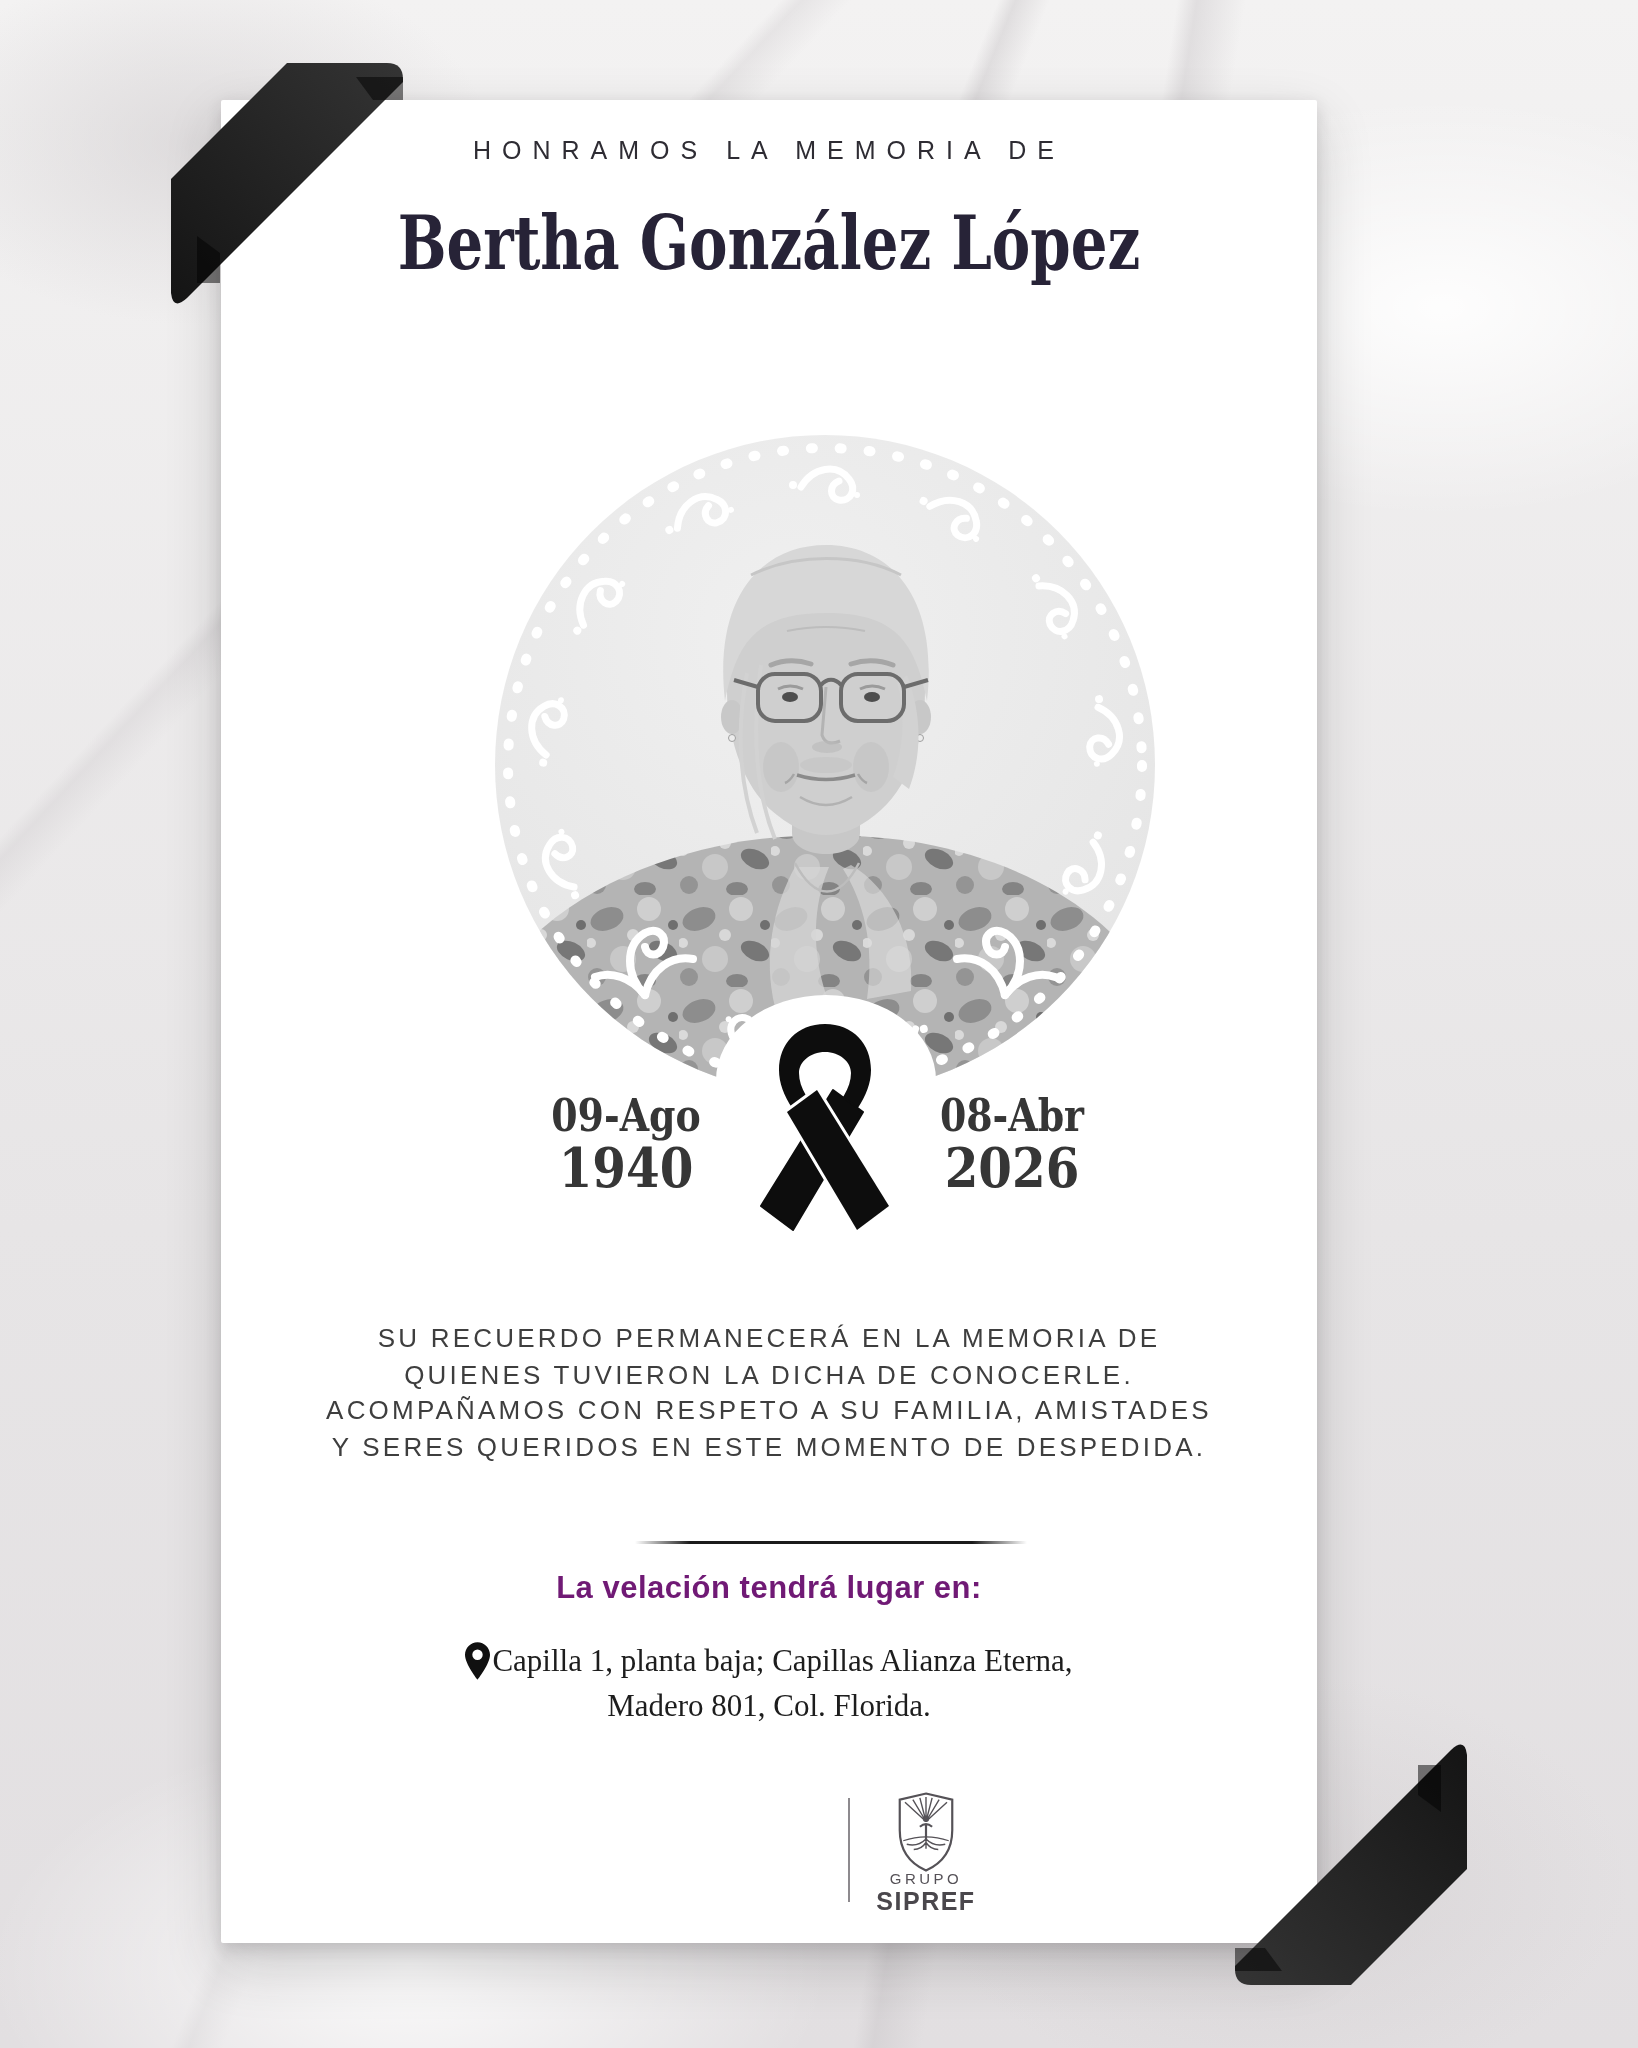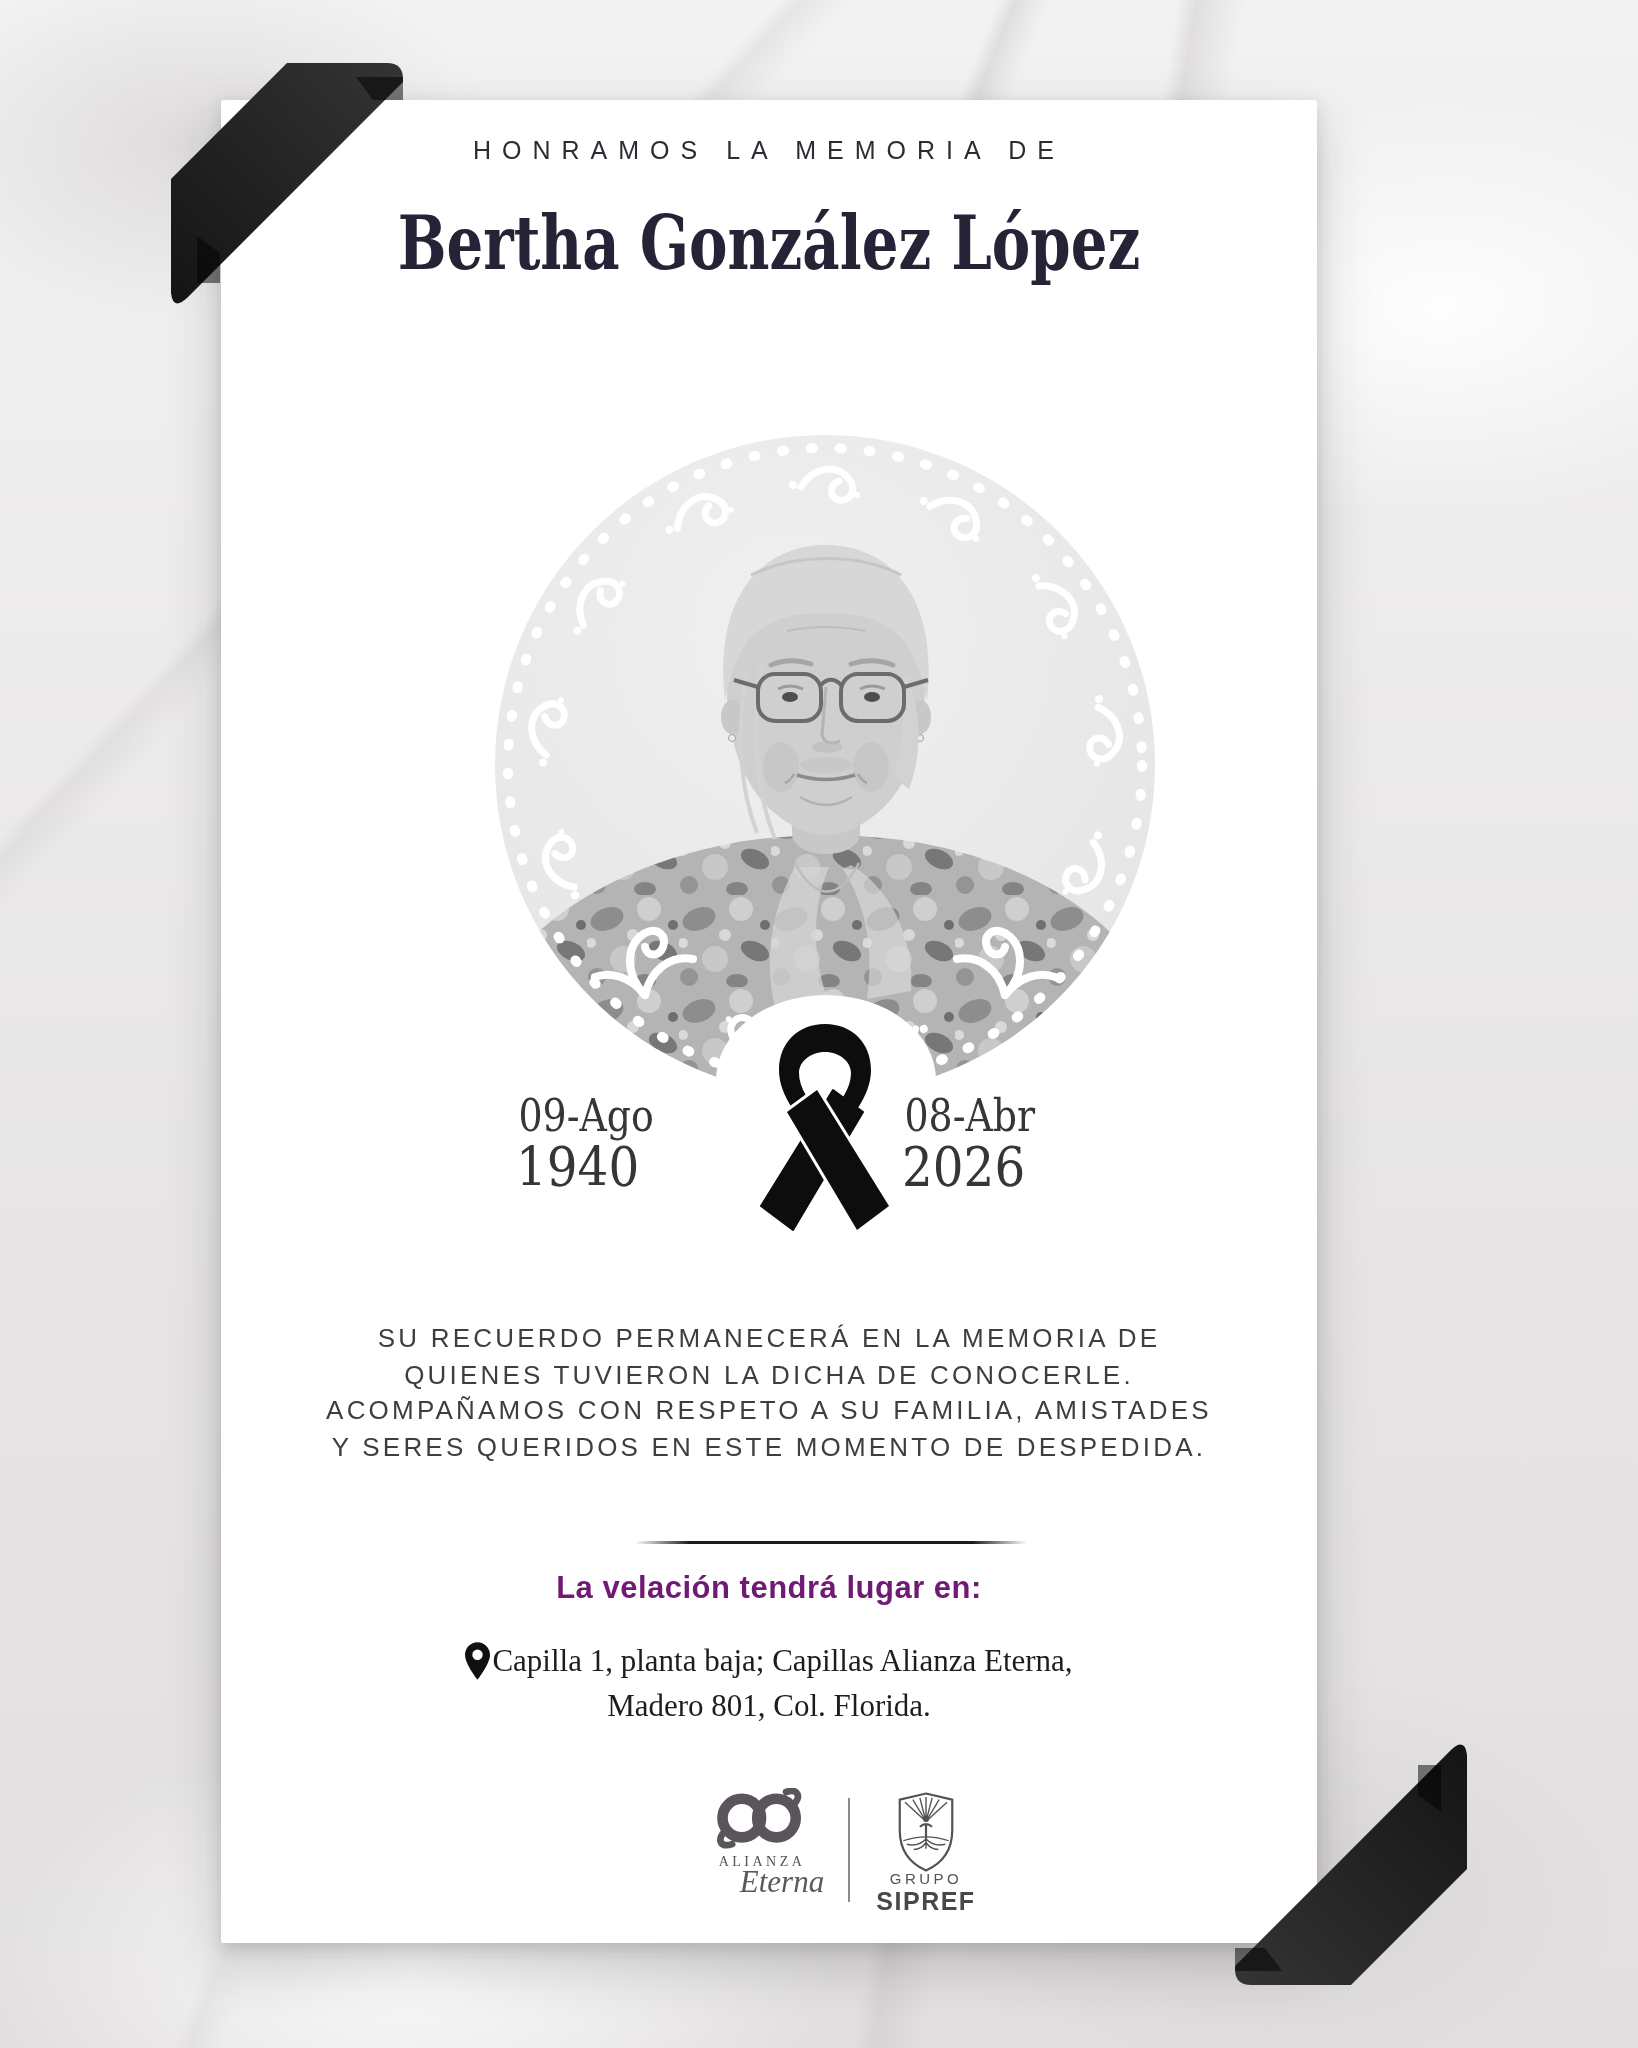--- a/index.html
+++ b/index.html
@@ -27,21 +27,21 @@
   .eyebrow{
     top:36px;font-size:25px;letter-spacing:11px;color:#2e2c33;font-weight:400;
   }
   .name{
     top:100px;font-family:"DejaVu Serif",serif;font-weight:bold;color:#272337;
     font-size:74px;transform:scaleX(.78);transform-origin:50% 50%;white-space:nowrap;
   }
   .portrait{left:274px;top:335px;width:660px;height:660px;z-index:2;}
   .ribbon-bite{left:495px;top:895px;width:220px;height:170px;background:#fff;border-radius:50%;z-index:3;}
   .mourn-ribbon{left:524px;top:918px;width:160px;height:230px;z-index:4;}
-  .datebox{top:990px;width:250px;text-align:left;z-index:4;color:#363636;font-family:"DejaVu Serif",serif;font-weight:normal;}
+  .datebox{top:990px;width:250px;text-align:center;z-index:4;color:#363636;font-family:"DejaVu Serif",serif;font-weight:bold;}
   .datebox.left{left:280px;}
   .datebox.right{left:666px;}
   .dm{font-size:44px;transform:scaleX(.86);transform-origin:center;white-space:nowrap;}
   .dy{font-size:55px;margin-top:-6px;transform:scaleX(.88);transform-origin:center;white-space:nowrap;}
   .tribute{color:#3e3e3e;font-size:26px;letter-spacing:3.2px;line-height:37px;}
   .tribute.t1{top:1212px;margin-top:8px;}
   .tribute.t2{top:1292px;}
   .divider{
     left:414px;top:1441px;width:392px;height:3px;
     background:linear-gradient(to right, rgba(20,20,20,0), #1b1b1b 14%, #1b1b1b 86%, rgba(20,20,20,0));
@@ -210,32 +210,20 @@
     <div class="abs center wake-loc">
       <div class="loc-line1">
         <svg class="pin" viewBox="0 0 24 36">
           <path fill="#101010" d="M12,0 C5.4,0 0,5.4 0,12 C0,21 12,36 12,36 C12,36 24,21 24,12 C24,5.4 18.6,0 12,0 Z M12,17 a5,5 0 1 1 0,-10 a5,5 0 1 1 0,10 Z"></path>
         </svg>
         <span>Capilla 1, planta baja; Capillas Alianza Eterna,</span>
       </div>
       <div>Madero 801, Col. Florida.</div>
     </div>
 
-    <div class="abs al-block">
-      <svg class="al-rings" viewBox="0 0 110 66">
-        <g fill="none" stroke="#59555a" stroke-linecap="round">
-          <circle cx="34" cy="31" r="20" stroke-width="11"></circle>
-          <circle cx="70" cy="31" r="20" stroke-width="11"></circle>
-          <path d="M16,45 C8,54 12,62 24,58" stroke-width="7"></path>
-          <path d="M88,17 C96,8 92,0 80,4" stroke-width="7"></path>
-        </g>
-      </svg>
-      <div class="al-word">ALIANZA</div>
-      <div class="al-script">Eterna</div>
-    </div>
 
     <div class="abs logo-vdiv"></div>
 
     <div class="abs sp-block">
       <svg class="sp-shield" viewBox="0 0 80 96">
         <path d="M40,4 L70,11 L70,46 C70,70 58,84 40,92 C22,84 10,70 10,46 L10,11 Z" fill="#ffffff" stroke="#555257" stroke-width="2.5"></path>
         <g stroke="#555257" stroke-width="1.6">
           <path d="M40,36 L16,14 M40,36 L25,11 M40,36 L33,9 M40,36 L40,8 M40,36 L47,9 M40,36 L55,11 M40,36 L64,14"></path>
         </g>
         <circle cx="40" cy="33" r="3.5" fill="#555257"></circle>

